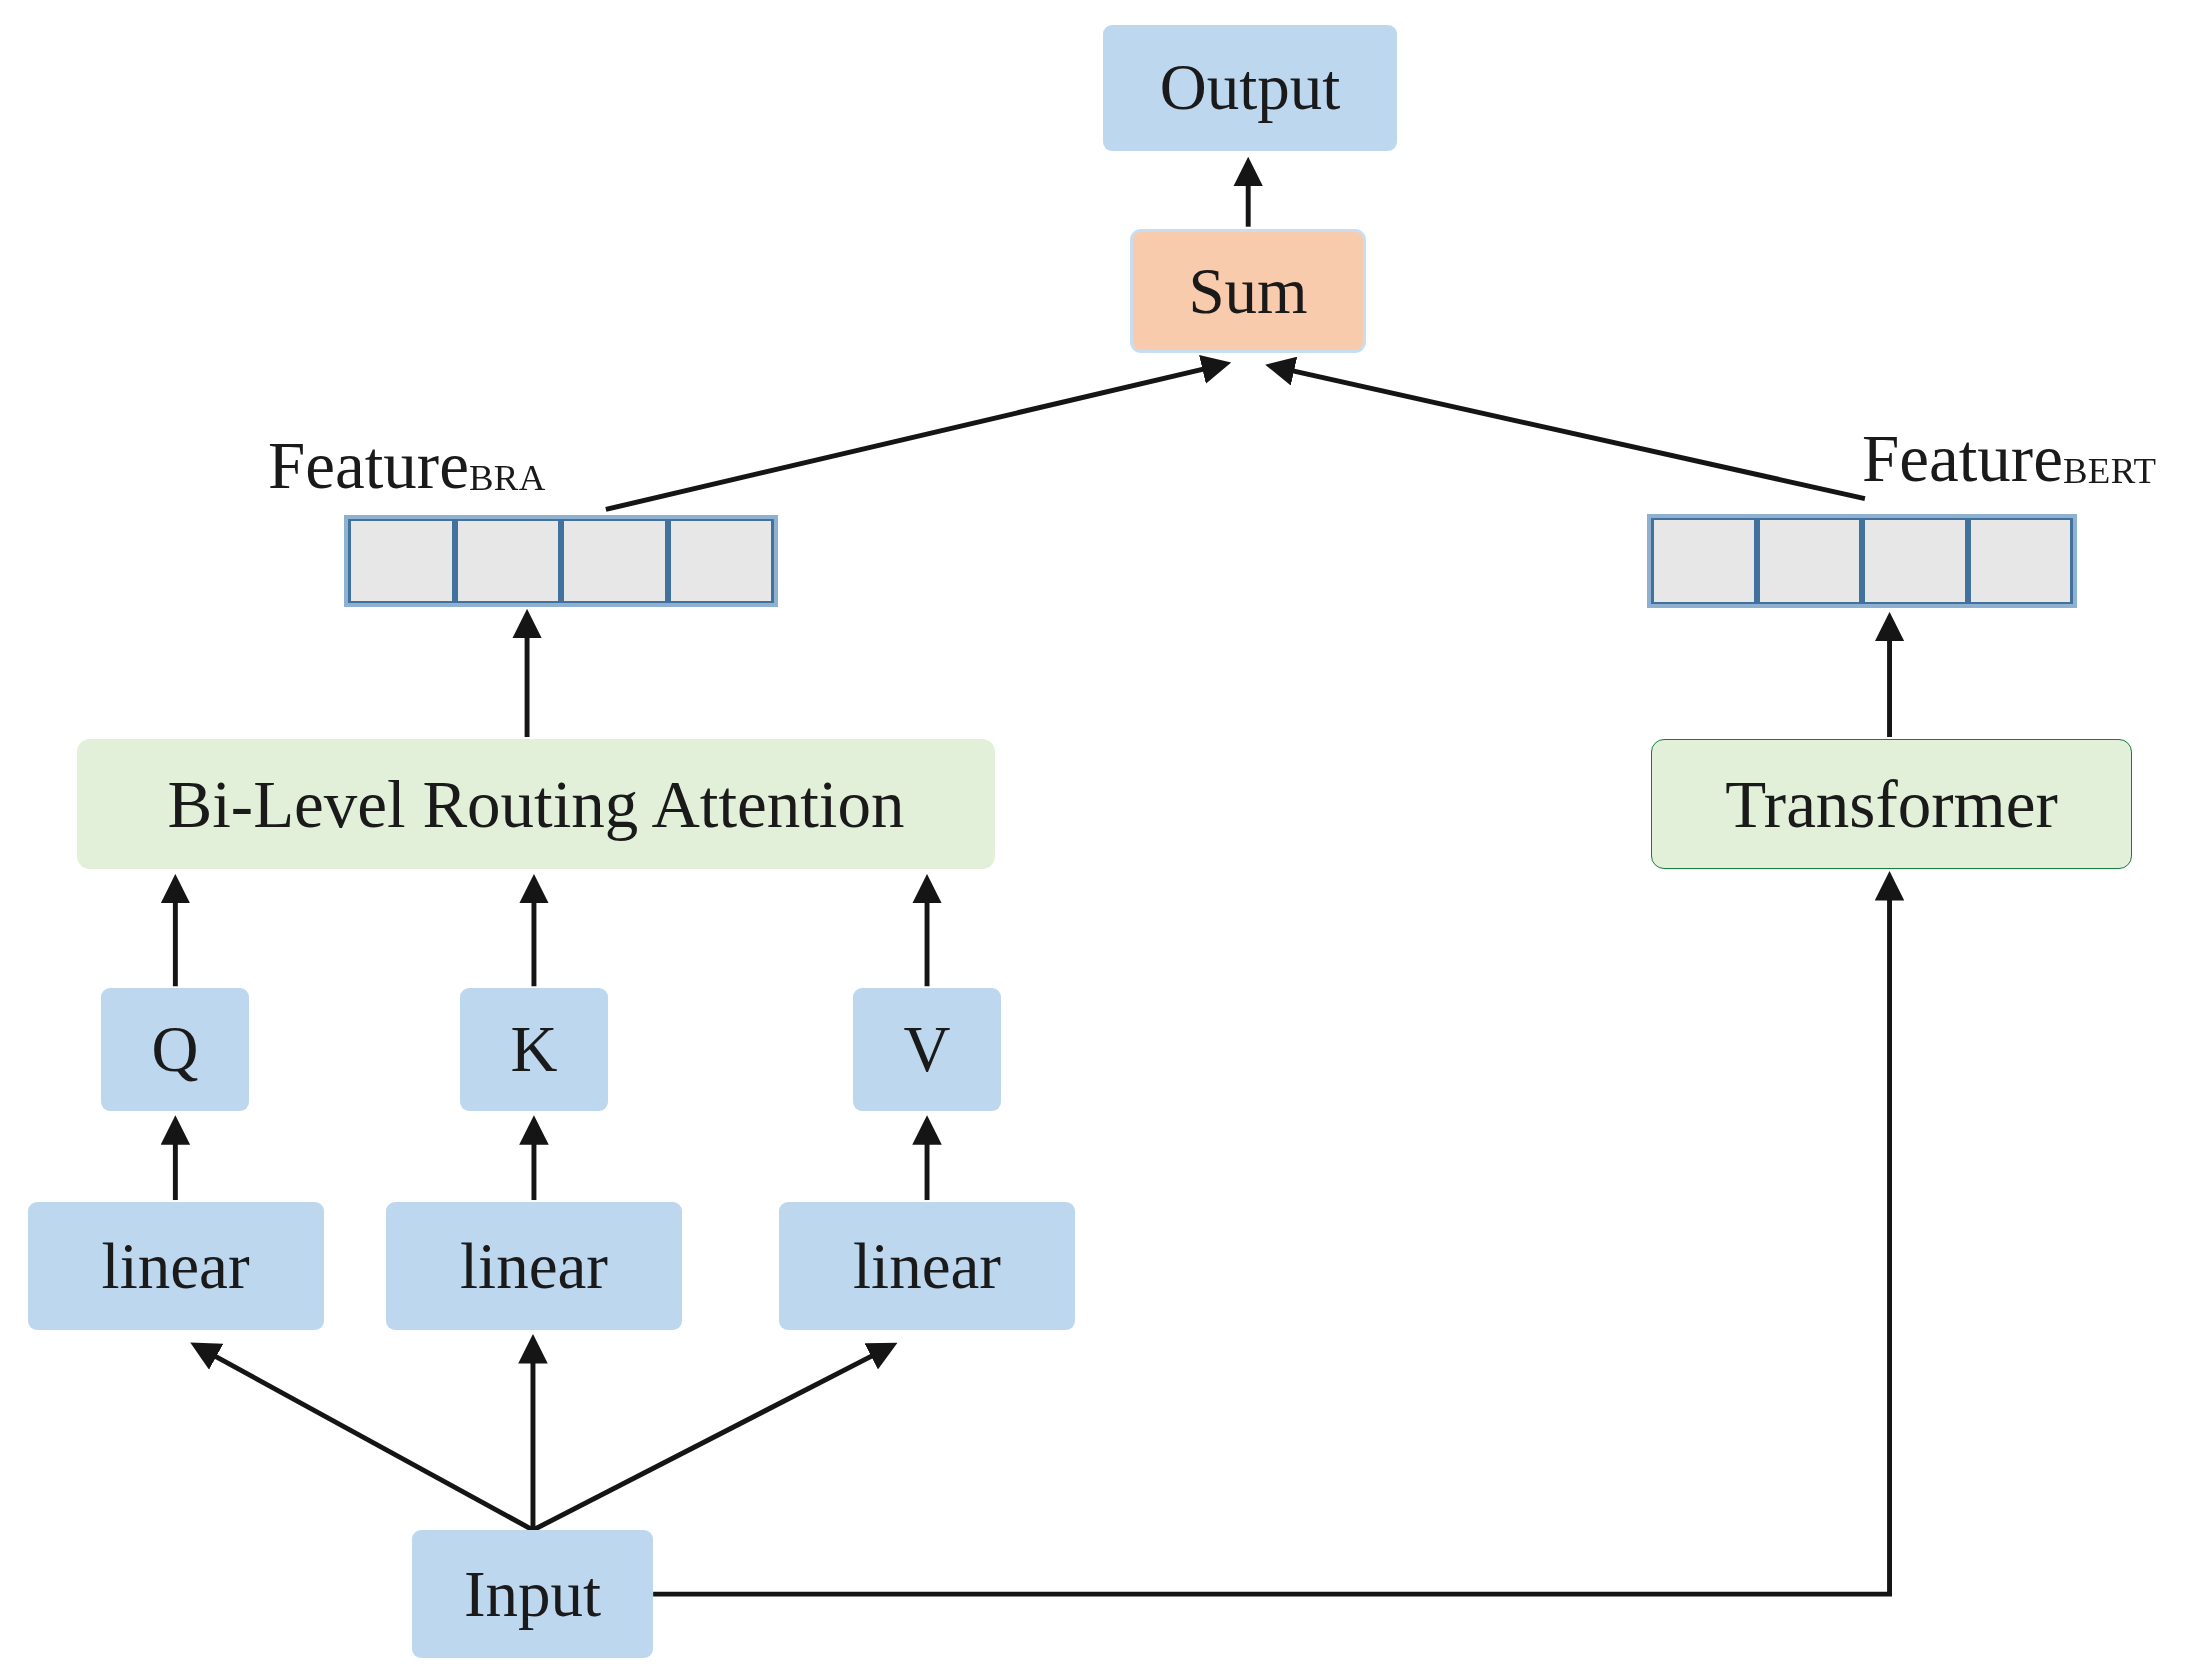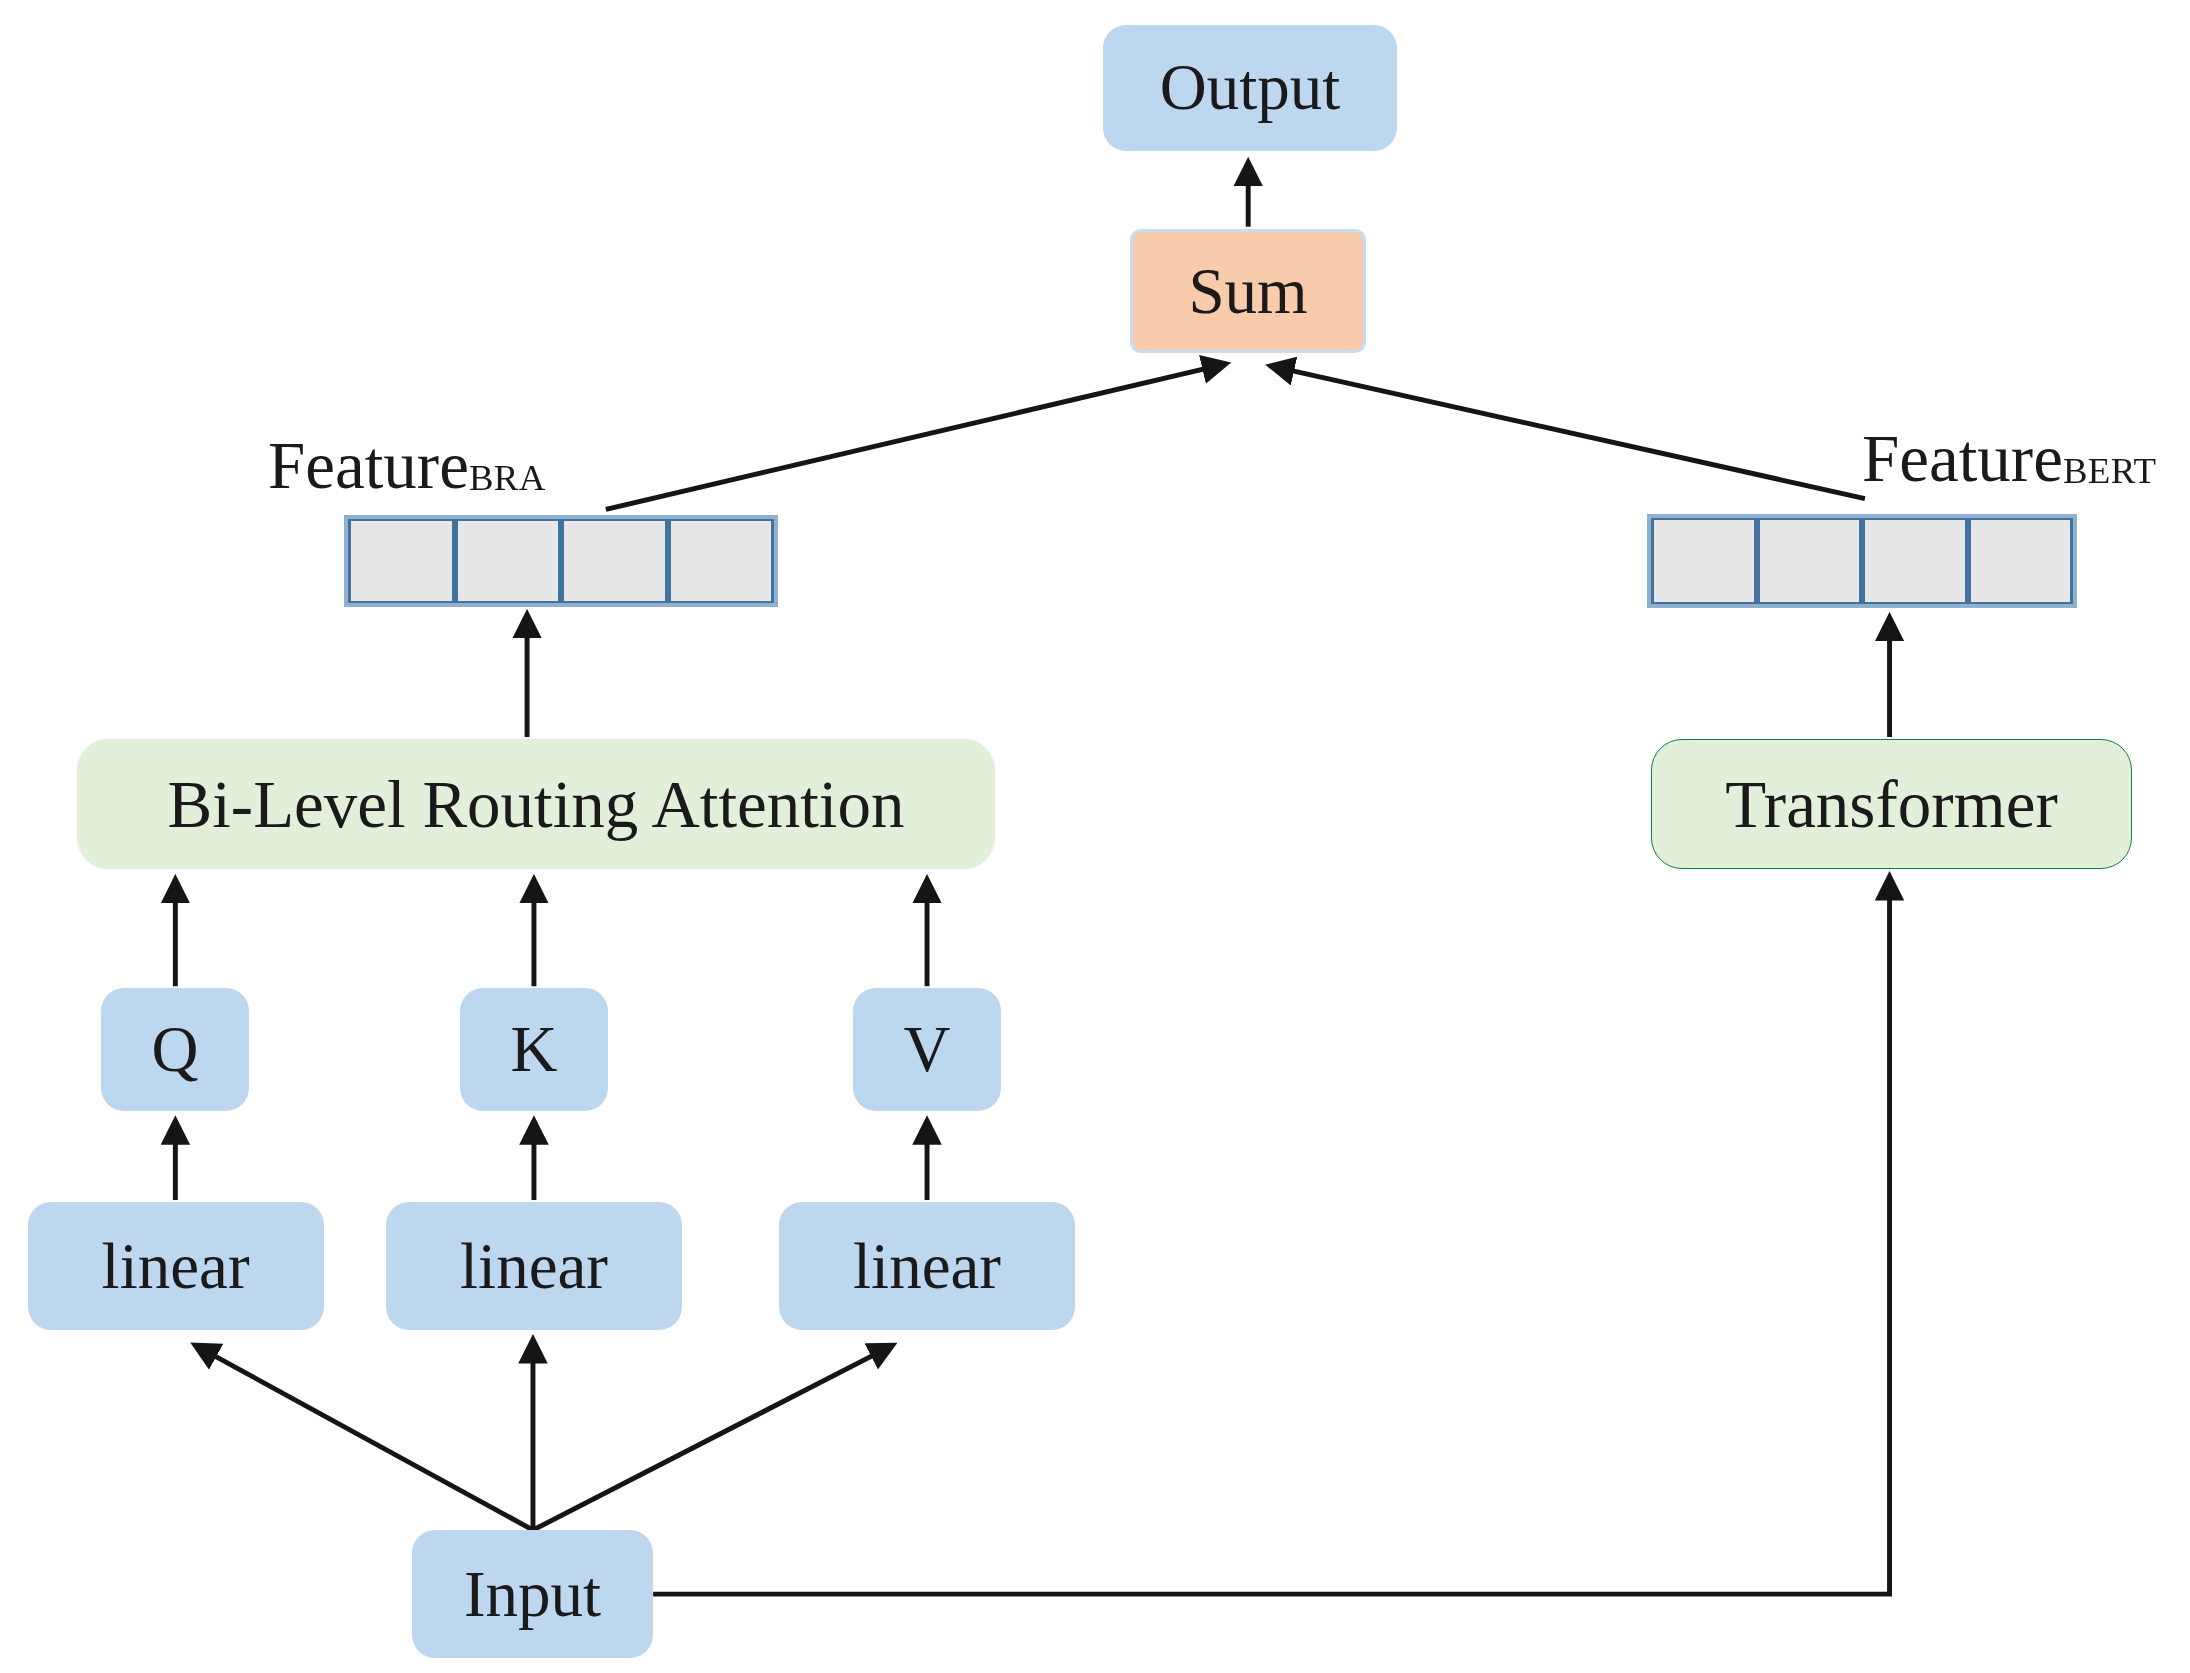--- a/index.html
+++ b/index.html
@@ -26,23 +26,23 @@
   .node {
     position: absolute;
     display: flex;
     align-items: center;
     justify-content: center;
     font-size: 65px;
     line-height: 1;
     box-sizing: border-box;
     white-space: nowrap;
   }
-  .blue   { background: #BDD7EE; border-radius: 23px; }
+  .blue   { background: #BDD7EE; border-radius: 9px; }
   .orange { background: #F8CBAD; border: 3px solid #c9ddf0; border-radius: 11px; }
-  .green  { background: #E2EFD9; border-radius: 31px; }
+  .green  { background: #E2EFD9; border-radius: 13px; }
   .green.bordered { border: 1px solid #15803d; }
   .vector {
     position: absolute;
     display: flex;
     box-sizing: border-box;
     border: 4.9px solid #8EB0D1;
     background: #41719C;
     box-shadow: inset 0 0 0 2px #41719C;
   }
   .vector .cell {

